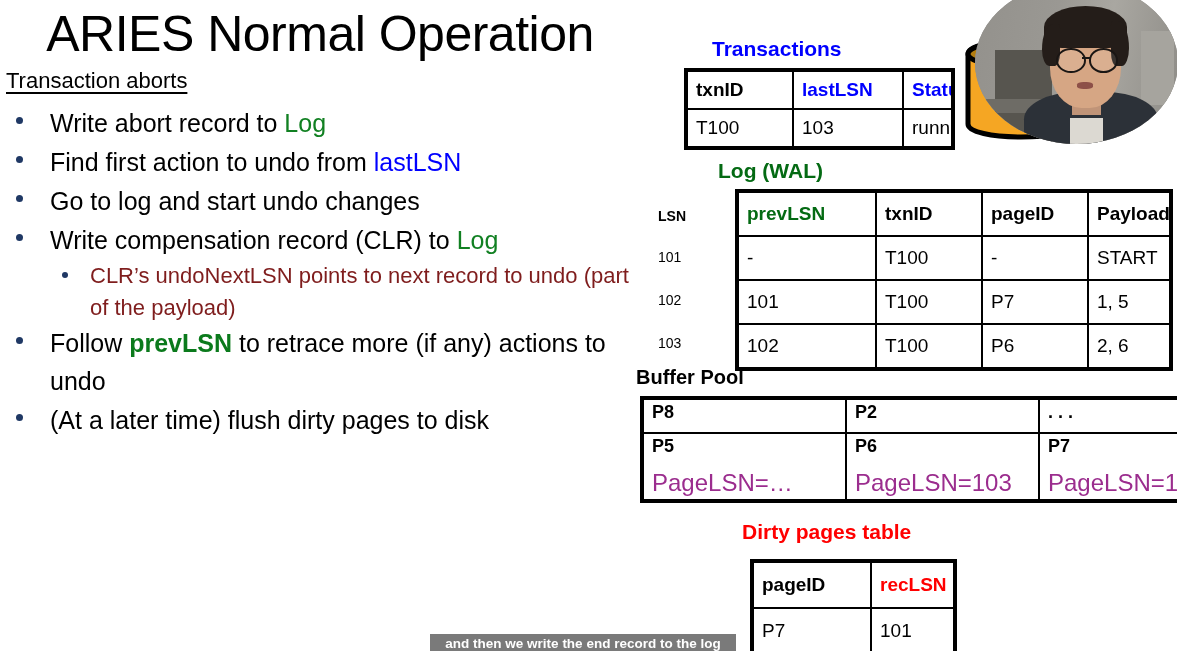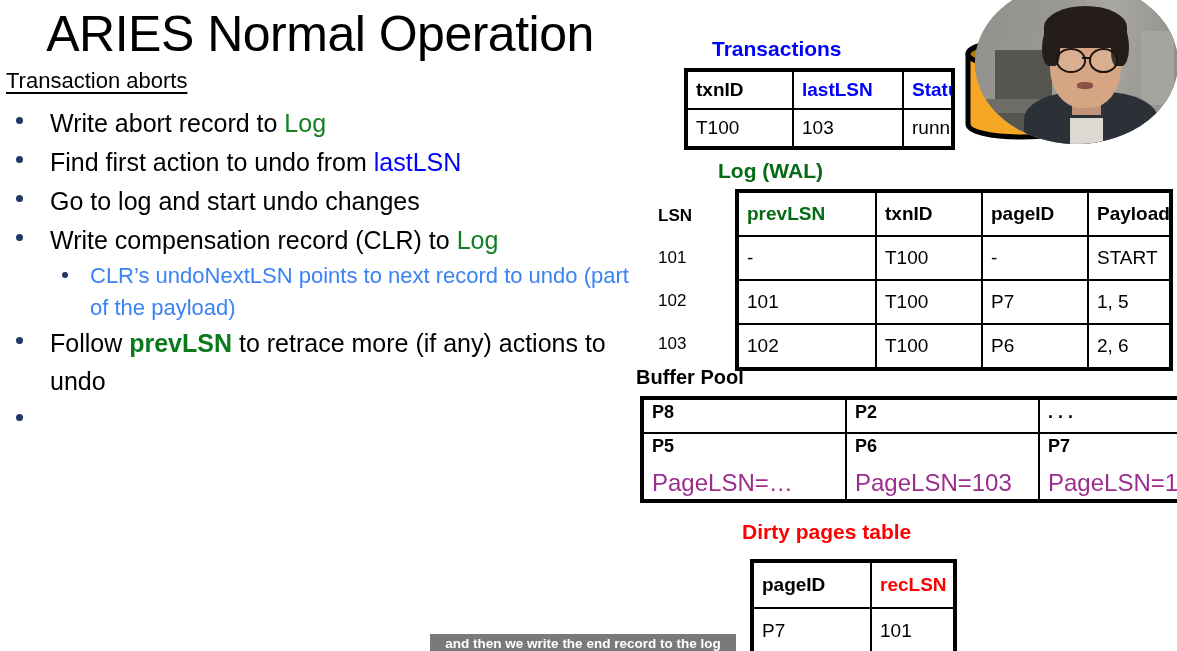--- a/index.html
+++ b/index.html
@@ -24,21 +24,21 @@
     text-decoration:underline;
     text-underline-offset:4px;
   }
   .bullets{position:absolute;left:6px;top:104px;width:630px;}
   .b1{position:relative;padding-left:44px;font-size:25px;color:#000;line-height:1.52;margin:0 0 1px 0;}
   .b1>.dot{
     position:absolute;left:10px;top:0.52em;
     width:7px;height:7px;border-radius:50%;
     background:#1f3864;
   }
-  .b2{position:relative;padding-left:40px;font-size:22px;color:#3b82f6;line-height:1.45;margin:0;}
+  .b2{position:relative;padding-left:40px;font-size:22px;color:#7f1d1d;line-height:1.45;margin:0;}
   .b2wrap{padding-left:44px;}
   .b2>.dot{
     position:absolute;left:12px;top:0.55em;
     width:6px;height:6px;border-radius:50%;
     background:#1f3864;
   }
   .green{color:#118022;}
   .greenb{color:#0b7a1c;font-weight:bold;}
   .blue{color:#2f7fd0;}
   .navy{color:#0000ff;}
@@ -72,21 +72,21 @@
   #txn-table td.c1{width:92px;}
 
   
   #log-table{left:735px;top:189px;width:438px;}
   #log-table td{height:36px;}
   #log-table td.c0{width:120px;}
   #log-table td.c1{width:88px;}
   #log-table td.c2{width:88px;}
 
   .lsn-col{position:absolute;left:658px;top:196px;width:70px;}
-  .lsn-col div{font-size:17px;color:#000;height:43px;line-height:43px;}
+  .lsn-col div{font-size:14px;color:#000;height:43px;line-height:43px;}
   .lsn-col div.hd{font-weight:bold;height:40px;line-height:40px;}
 
   
   #bp-table{left:640px;top:396px;width:644px;}
   #bp-table td{height:28px;padding:2px 8px;vertical-align:top;font-weight:bold;font-size:18px;}
   #bp-table td.c0{width:185px;}
   #bp-table td.c1{width:175px;padding-left:8px;}
   #bp-table td .pls{display:block;font-weight:normal;color:#9b2d8e;font-size:24px;margin-top:12px;}
 
   
@@ -146,21 +146,21 @@
 
   <div class="bullets" id="bullets">
       <div class="b1"><span class="dot"></span><span>Write abort record to </span><span class="green">Log</span></div>
       <div class="b1"><span class="dot"></span><span>Find first action to undo from </span><span class="navy">lastLSN</span></div>
       <div class="b1"><span class="dot"></span><span>Go to log and start undo changes</span></div>
       <div class="b1"><span class="dot"></span><span>Write compensation record (CLR) to </span><span class="green">Log</span></div>
       <div class="b2wrap">
         <div class="b2"><span class="dot"></span><span>CLR’s undoNextLSN points to next record to undo (part of the payload)</span></div>
       </div>
       <div class="b1"><span class="dot"></span><span>Follow </span><span class="greenb">prevLSN</span><span> to retrace more (if any) actions to undo</span></div>
-      <div class="b1"><span class="dot"></span></div>
+      <div class="b1"><span class="dot"></span><span>(At a later time) flush dirty pages to disk</span></div>
     </div>
 
   <div class="lbl lbl-txn">Transactions</div>
   <table class="grid" id="txn-table">
       <tbody>
         <tr>
           <td class="hd c0" style="color: rgb(0, 0, 0);">txnID</td>
           <td class="hd c1" style="color: rgb(0, 0, 255);">lastLSN</td>
           <td class="hd c2" style="color: rgb(0, 0, 255);">Status</td>
         </tr>

